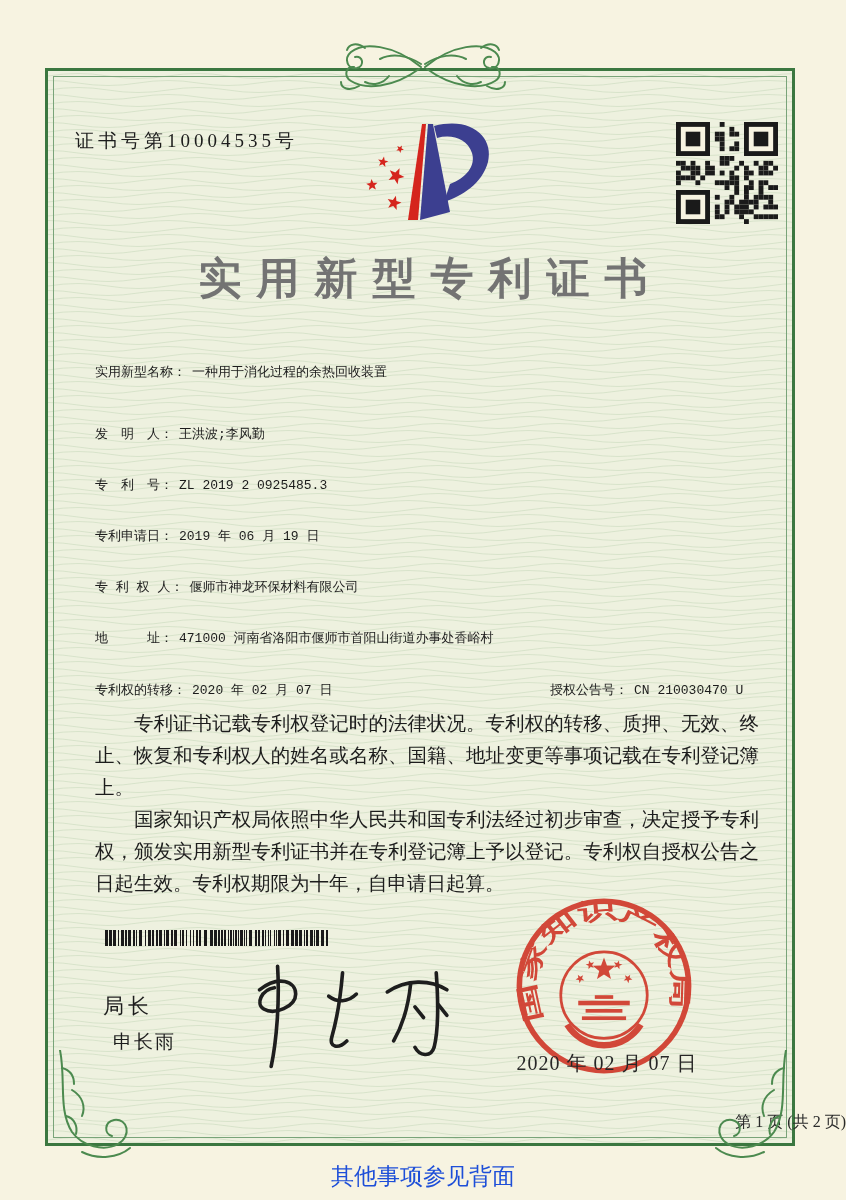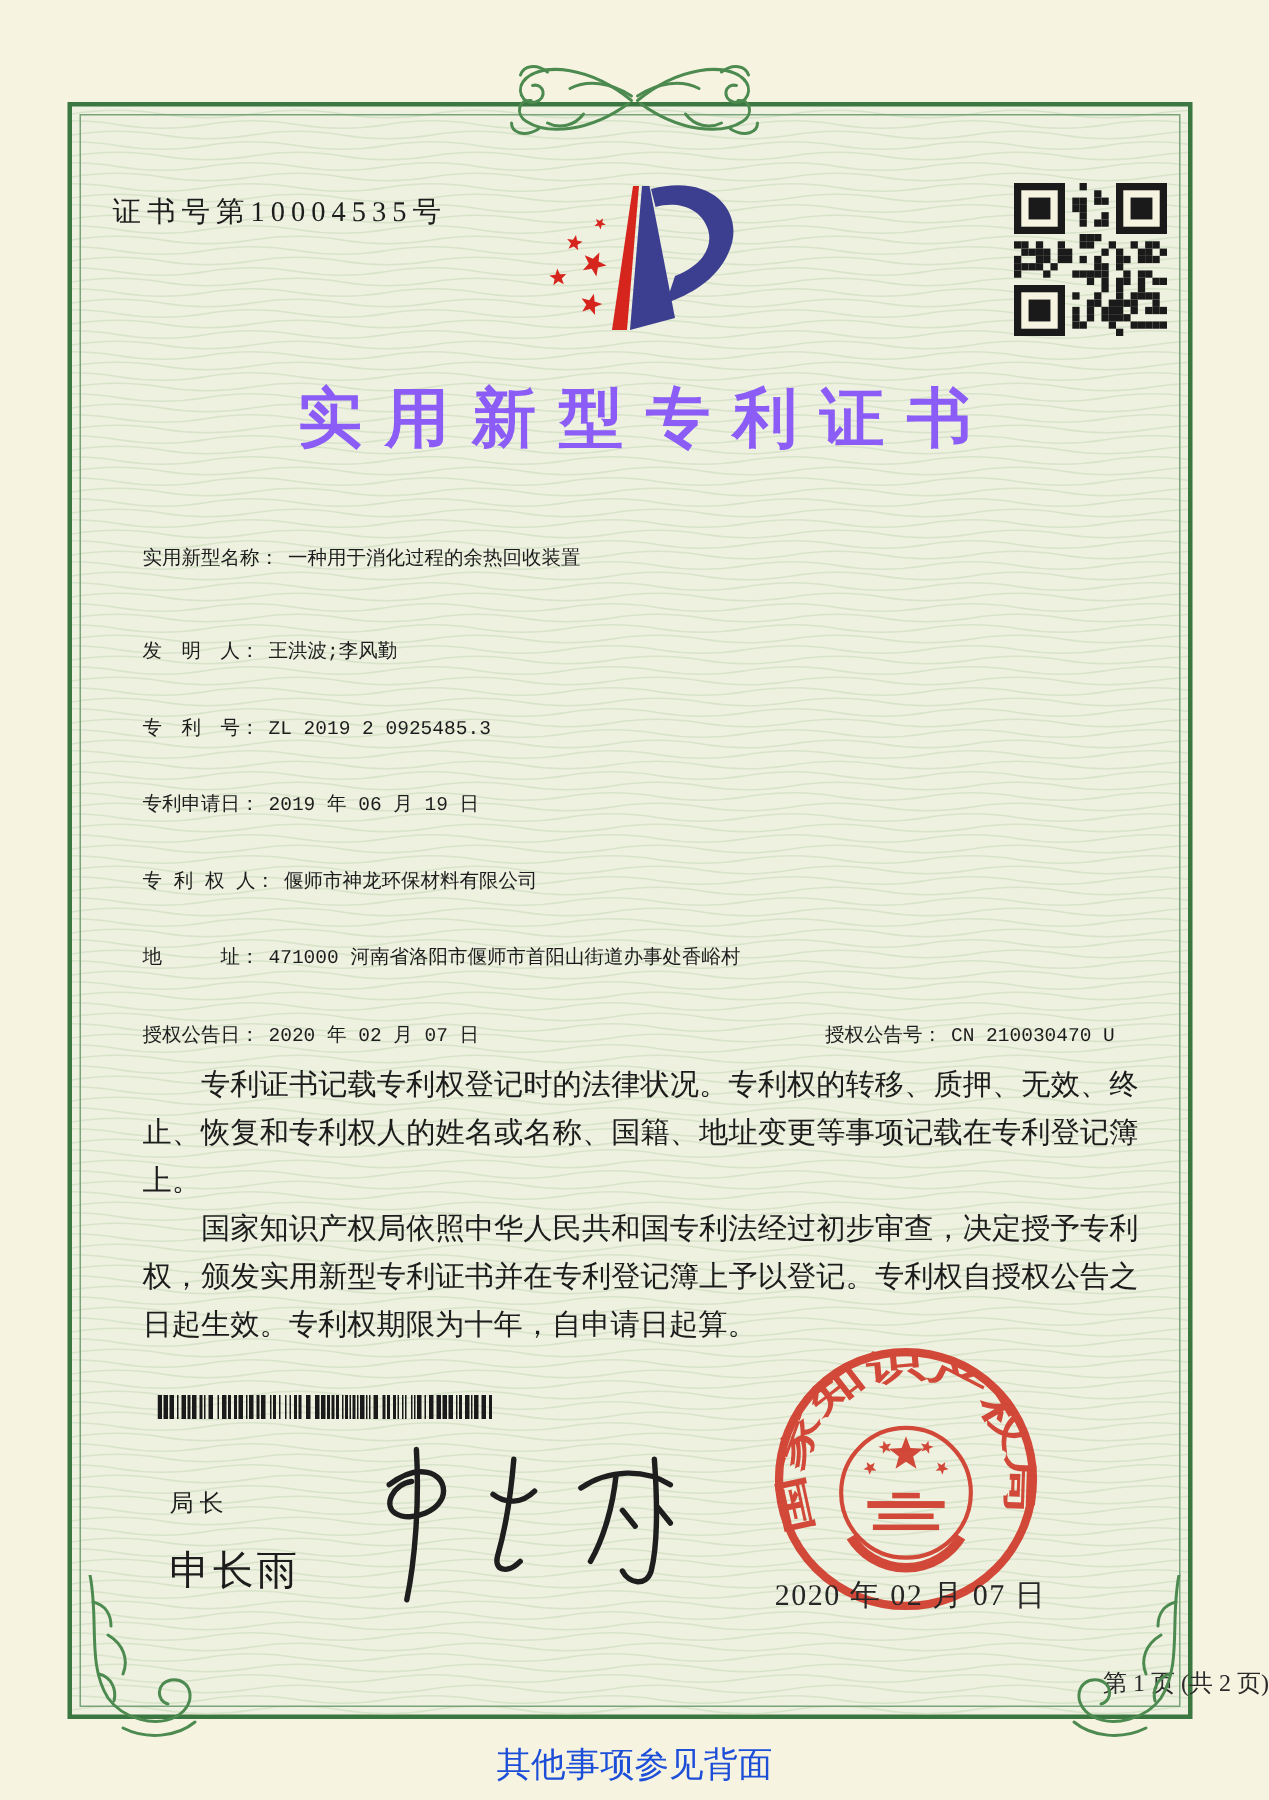--- a/index.html
+++ b/index.html
@@ -17,31 +17,31 @@
     position:absolute;left:5px;top:5px;right:5px;bottom:5px;
     border:1px solid #79a479;pointer-events:none;z-index:3;
   }
   .waves{position:absolute;left:0;top:0;width:100%;height:100%;z-index:0;}
   .content{position:absolute;left:0;top:0;width:846px;height:928px;z-index:2;}
   .cert-no{position:absolute;left:75px;top:128px;font-size:19px;letter-spacing:4px;}
   .logo{position:absolute;left:352px;top:110px;}
   .qr{position:absolute;left:676px;top:122px;}
   .title{
     position:absolute;left:0;top:250px;width:846px;text-align:center;
-    font-size:43px;font-weight:bold;letter-spacing:15px;text-indent:15px;color:#8b5cf6;
+    font-size:43px;font-weight:bold;letter-spacing:15px;text-indent:15px;color:#737373;
   }
   .row{position:absolute;left:95px;font-size:13px;white-space:nowrap;font-family:Liberation Mono, monospace;}
   .row .lab{display:inline-block;}
   .row .val{display:inline-block;margin-left:6px;}
   .grant{position:absolute;left:455px;top:0;}
   .paras{position:absolute;left:95px;top:708px;width:664px;font-size:19.5px;line-height:32px;text-align:justify;}
   .paras p{margin:0;text-indent:2em;}
   .barcode{position:absolute;left:105px;top:930px;}
-  .post{position:absolute;left:113px;top:992px;font-size:16px;letter-spacing:4px;}
-  .signer-name{position:absolute;left:113px;top:1029px;font-size:27px;letter-spacing:2px;}
+  .post{position:absolute;left:103px;top:992px;font-size:21px;letter-spacing:4px;}
+  .signer-name{position:absolute;left:113px;top:1029px;font-size:19px;letter-spacing:2px;}
   .signature{position:absolute;left:225px;top:960px;}
   .seal{position:absolute;left:512px;top:894px;opacity:.92;}
   .seal-date{position:absolute;left:507px;top:1050px;width:200px;text-align:center;font-size:20px;letter-spacing:1px;color:#262626;}
   .page-info{position:absolute;left:0;top:1112px;width:846px;text-align:right;font-size:16px;color:#2a2a2a;}
   .back-note{position:absolute;left:0;top:1161px;width:846px;text-align:center;font-size:23px;color:#1d4ed8;font-family:Liberation Serif, serif;}
   .ornament-top{position:absolute;left:293px;top:36px;z-index:4;}
   .corner{position:absolute;z-index:4;}
   .corner.left{left:52px;top:1050px;}
   .corner.right{left:664px;top:1050px;transform:scaleX(-1);}
 </style>
@@ -409,21 +409,21 @@
   <div class="row" style="top:527px">
     <span class="lab">专利申请日：</span><span class="val">2019 年 06 月 19 日</span>
   </div>
   <div class="row" style="top:578px">
     <span class="lab">专 利 权 人：</span><span class="val">偃师市神龙环保材料有限公司</span>
   </div>
   <div class="row" style="top:629px">
     <span class="lab">地　　　址：</span><span class="val">471000 河南省洛阳市偃师市首阳山街道办事处香峪村</span>
   </div>
   <div class="row" style="top:681px;width:664px">
-    <span class="lab">授权公告日：</span><span class="val">2020 年 02 月 07 日</span>
+    <span class="lab">专利权的转移：</span><span class="val">2020 年 02 月 07 日</span>
     <span class="grant">
       <span class="lab">授权公告号：</span><span class="val">CN 210030470 U</span>
     </span>
   </div>
 
   <div class="paras">
     <p>专利证书记载专利权登记时的法律状况。专利权的转移、质押、无效、终止、恢复和专利权人的姓名或名称、国籍、地址变更等事项记载在专利登记簿上。</p>
     <p>国家知识产权局依照中华人民共和国专利法经过初步审查，决定授予专利权，颁发实用新型专利证书并在专利登记簿上予以登记。专利权自授权公告之日起生效。专利权期限为十年，自申请日起算。</p>
   </div>
 

